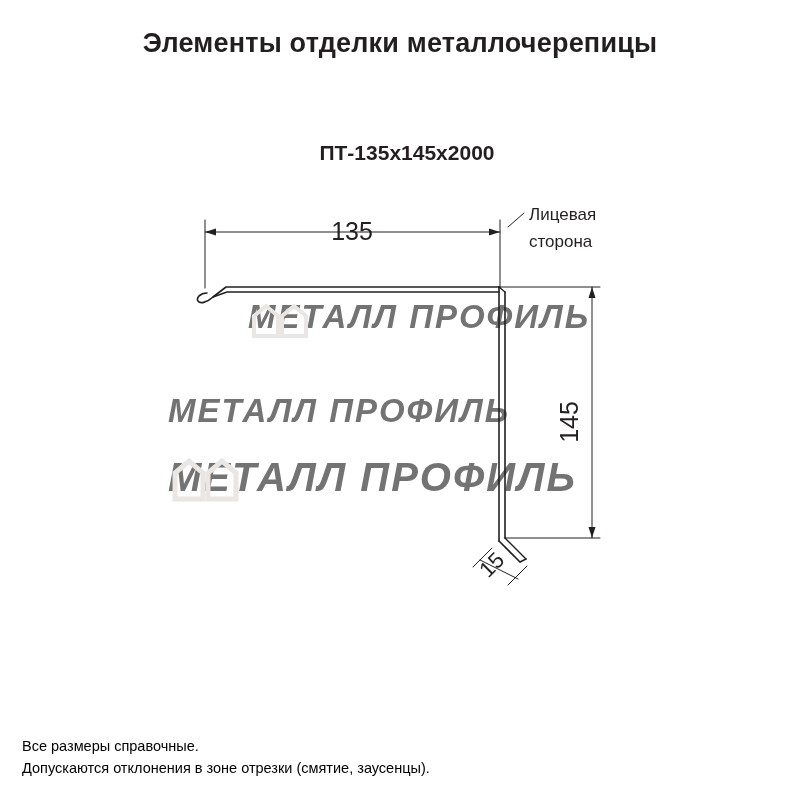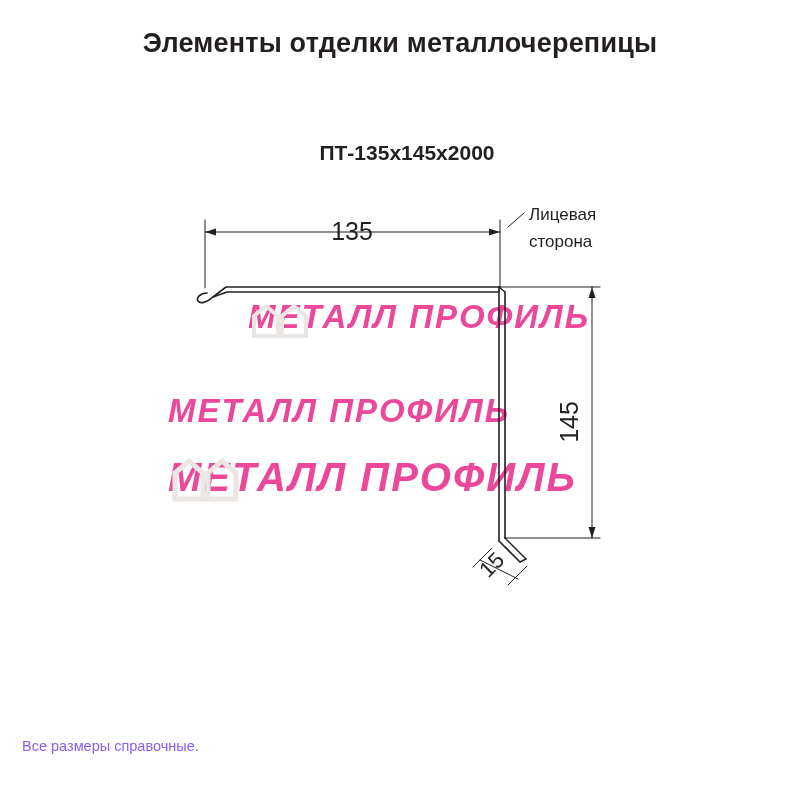--- a/index.html
+++ b/index.html
@@ -42,38 +42,38 @@
     width: 800px;
     text-align: center;
     font-size: 21px;
     font-weight: bold;
     padding-left: 7px;
   }
   .footnote {
     position: absolute;
     left: 22px;
     font-size: 14.5px;
-    color: #8b5cf6;
+    color: #000000;
     white-space: nowrap;
   }
   .footnote.l1 { top: 738px; }
   .footnote.l2 { top: 760px; }
 
   #drawing {
     position: absolute;
     left: 0;
     top: 170px;
     width: 800px;
     height: 470px;
   }
 
   
   .wm {
     position: absolute;
-    color: #ec4899;
+    color: #737373;
     font-weight: bold;
     font-style: italic;
     font-family: "Liberation Sans", sans-serif;
     white-space: nowrap;
     user-select: none;
   }
   .wm1 {
     left: 248px; top: 298px;
     font-size: 33px;
     letter-spacing: 2px;
@@ -152,14 +152,15 @@
     <g font-family="Liberation Sans, sans-serif" fill="#231f20">
       <text x="352" y="70" text-anchor="middle" font-size="25">135</text>
       <text x="578" y="252" text-anchor="middle" font-size="25" transform="rotate(-90 578 252)">145</text>
       <text x="497" y="400" text-anchor="middle" font-size="22" transform="rotate(-45 497 400)">15</text>
       <text x="529" y="50" font-size="17">Лицевая</text>
       <text x="529" y="77" font-size="17">сторона</text>
     </g>
   </svg>
 
   <div class="footnote l1">Все размеры справочные.</div>
+  <div class="footnote l2">Допускаются отклонения в зоне отрезки (смятие, заусенцы).</div>
 
 </div>
 
 </body></html>

